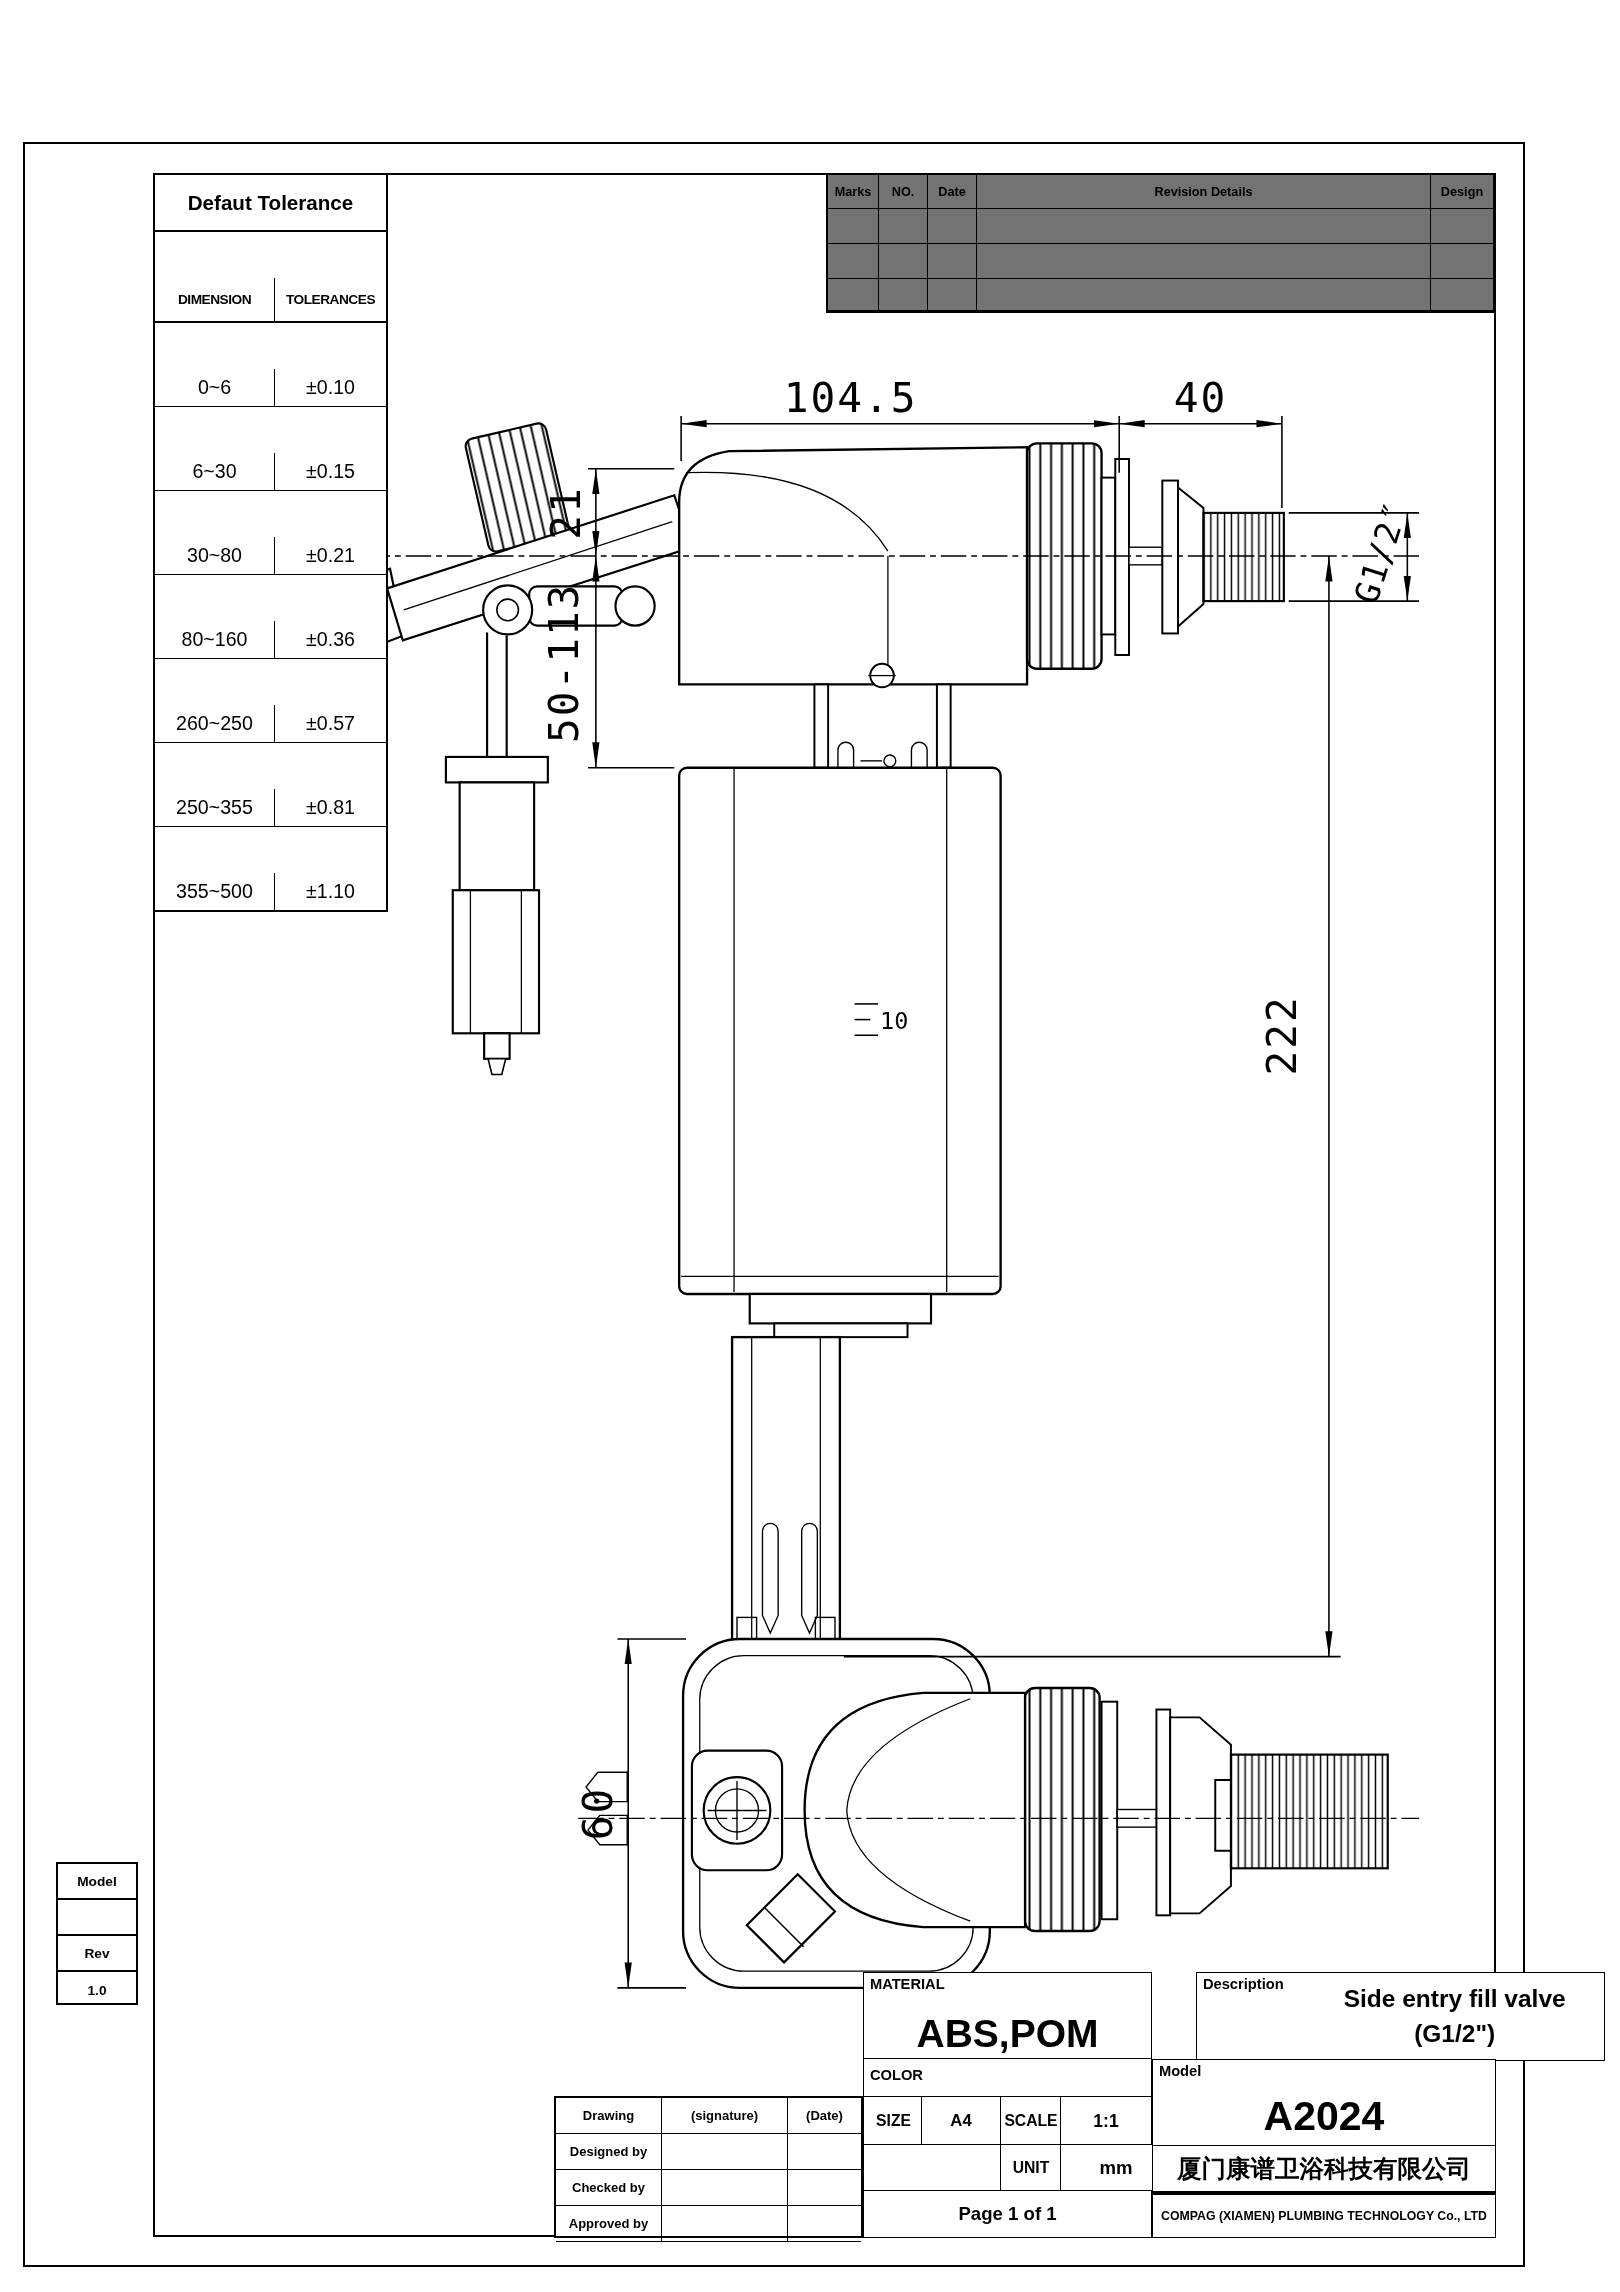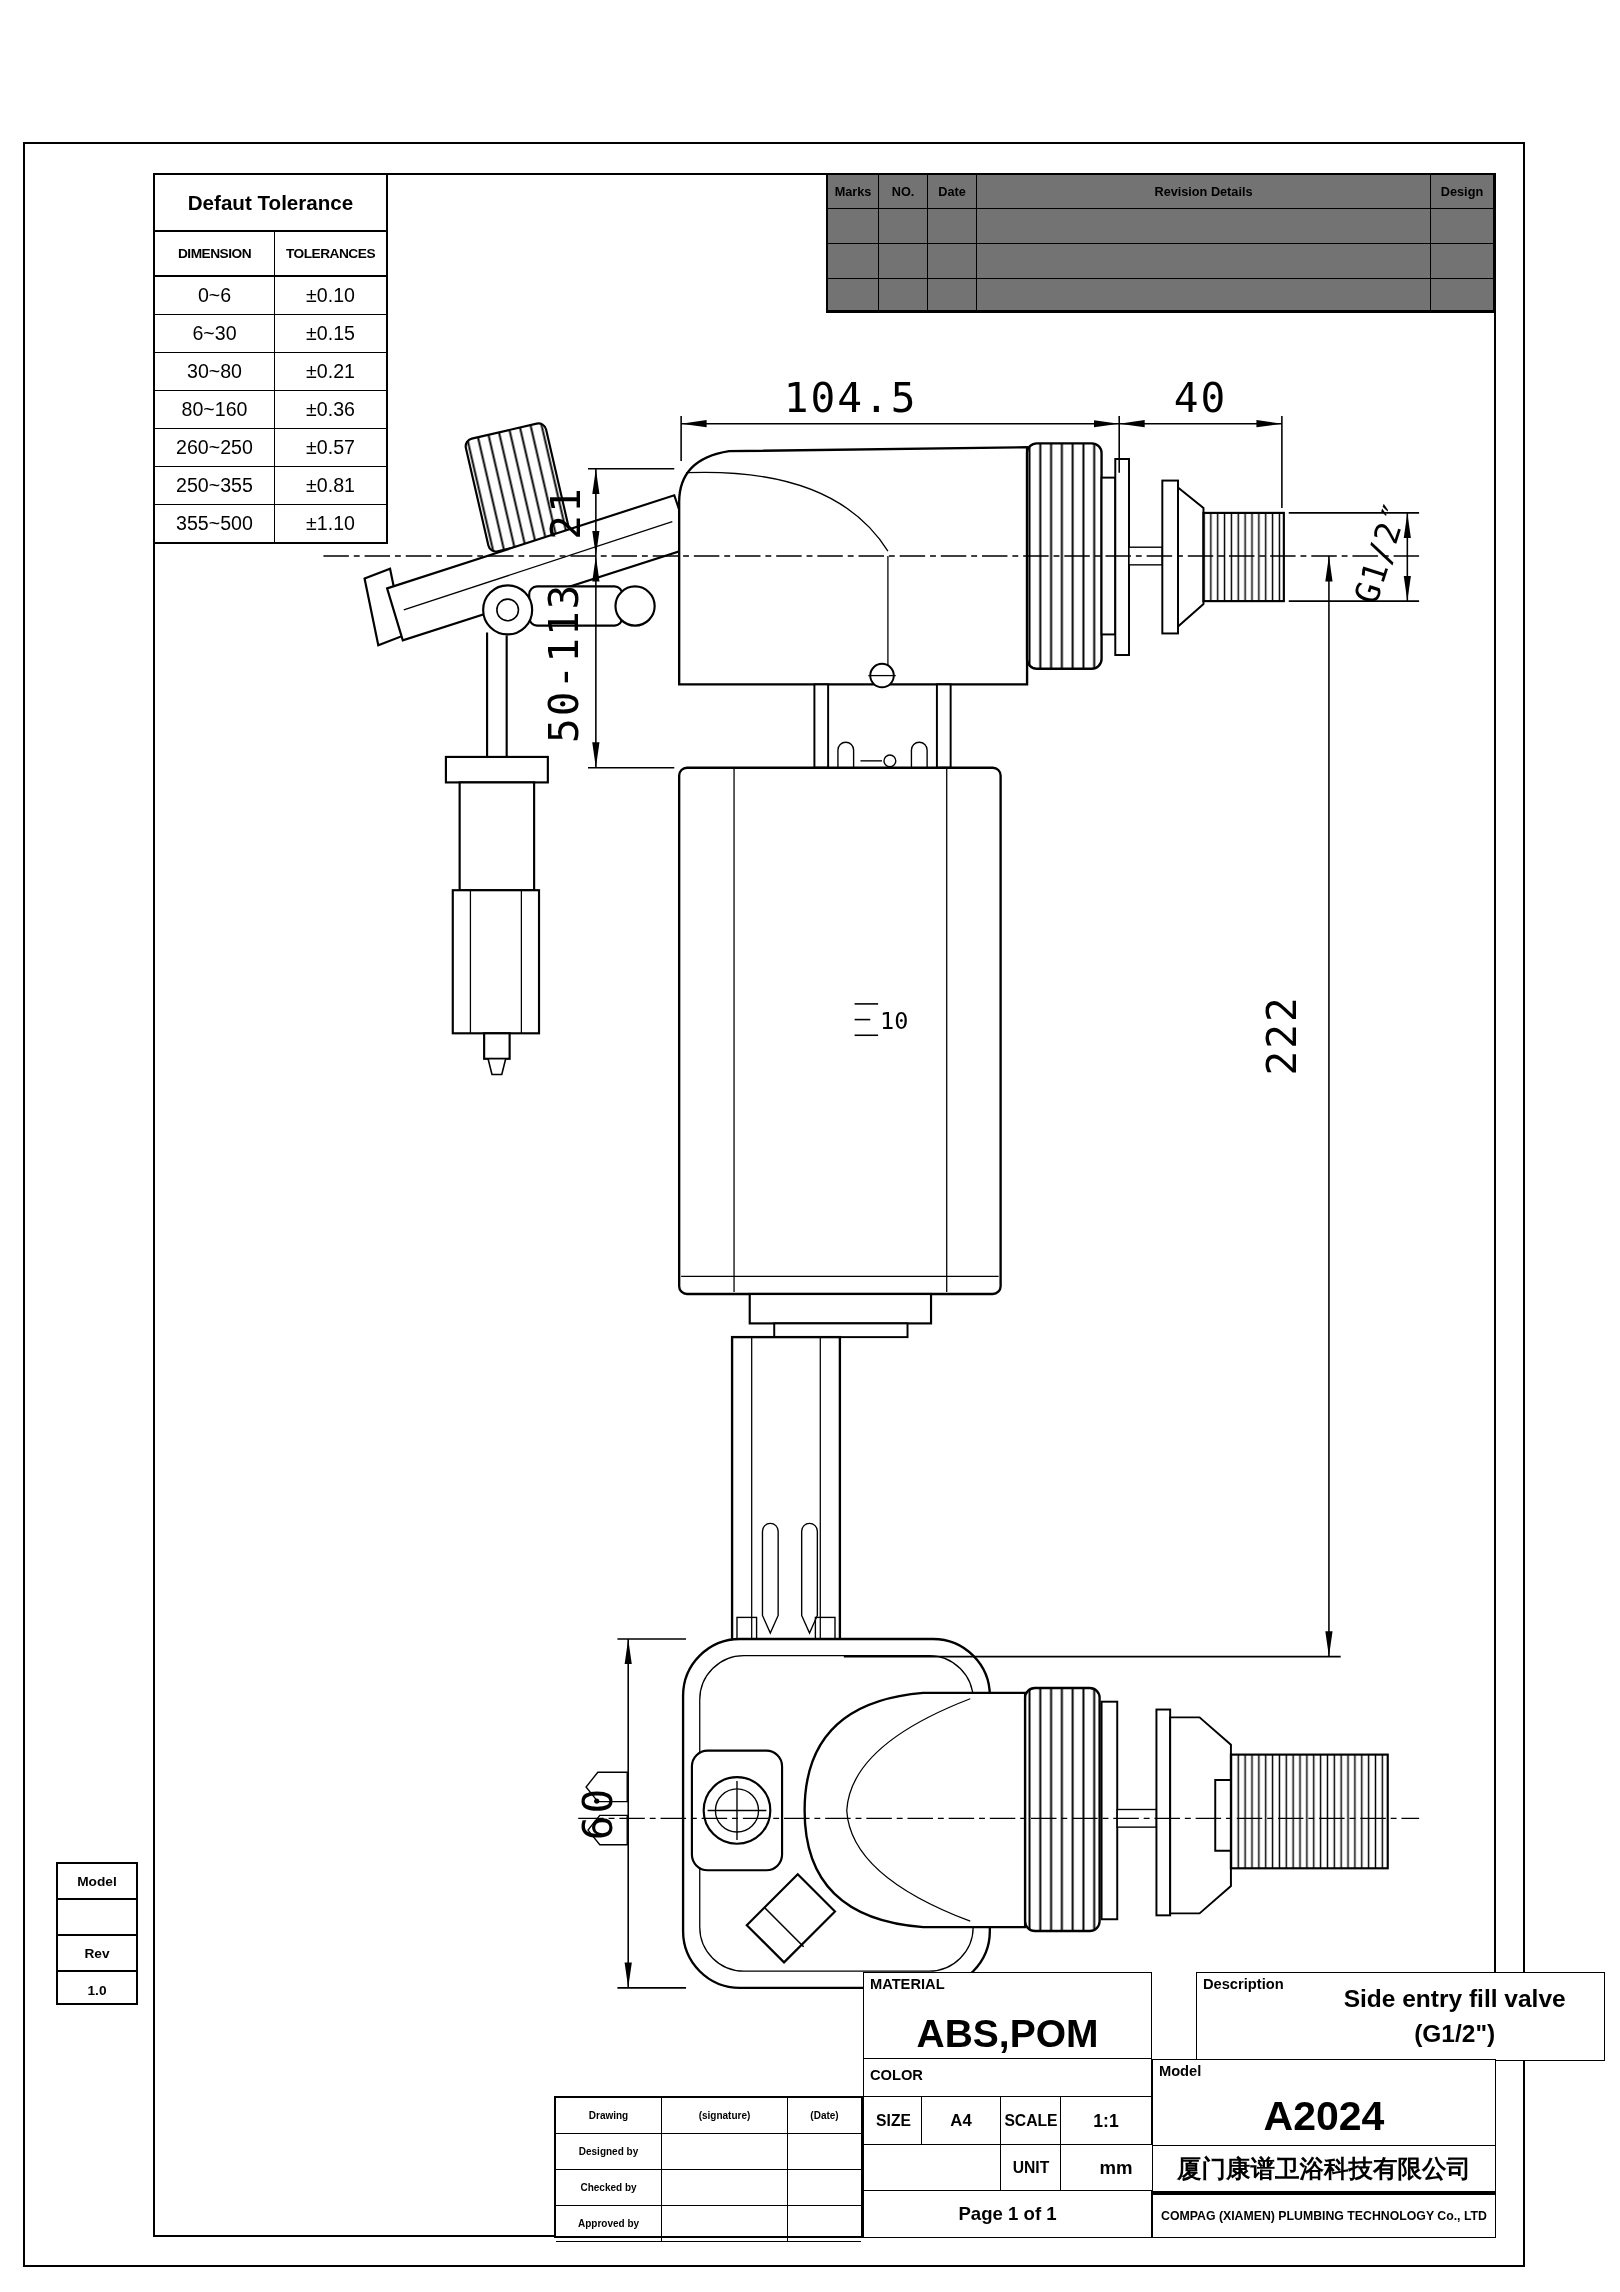--- a/index.html
+++ b/index.html
@@ -9,21 +9,21 @@
   .outer-border{left:22.5px;top:142px;width:1502px;height:2125px;border:2.5px solid #000;}
   .inner-frame{left:153px;top:173px;width:1343px;height:2064px;border:2.9px solid #000;}
   svg text{font-family:"DejaVu Sans Mono",monospace;}
   .dimtxt{font-size:42px;letter-spacing:2px;}
   .dimtxt-s{font-size:34px;letter-spacing:1px;}
   .t10{font-size:24px;}
   
   .tol{left:153px;top:173px;width:235px;border:2.5px solid #000;background:#fff;z-index:2;}
   .tol-title{height:55px;border-bottom:2px solid #000;display:flex;align-items:center;justify-content:center;
              font-size:20.6px;font-weight:bold;}
-  .tol-head,.tol-row{display:grid;grid-template-columns:120px 1fr;}
+  .tol-head,.tol-row{display:grid;grid-template-columns:120px 1fr;margin-top:46px;}
   .tol-head>div{height:43px;border-bottom:2px solid #000;display:flex;align-items:center;justify-content:center;
              font-size:13.7px;font-weight:bold;letter-spacing:-0.5px;}
   .tol-row>div{height:37px;border-bottom:1.6px solid #000;display:flex;align-items:center;justify-content:center;
              font-size:19.6px;}
   .tol-row:last-child>div{border-bottom:none;}
   .tol .cdiv{border-right:1.6px solid #000;}
   
   .rev{left:826px;top:173px;width:669px;height:140px;border:2.5px solid #000;background:#737373;z-index:2;
        display:grid;grid-template-columns:51px 49px 49px 1fr 62px;grid-auto-rows:34px 35px 35px 32px;}
   .rev>div{border-right:1.6px solid #000;border-bottom:1.6px solid #000;display:flex;align-items:center;
@@ -31,21 +31,21 @@
   .rev>div:nth-child(5n){border-right:none;}
   
   .mbox{left:56px;top:1862px;width:82px;height:143px;border:2.5px solid #000;background:#fff;z-index:2;}
   .mbox>div{height:36px;border-bottom:2px solid #000;display:flex;align-items:center;justify-content:center;
        font-size:13.7px;font-weight:bold;box-sizing:border-box;}
   .mbox>div:last-child{border-bottom:none;}
   
   .sig{left:554px;top:2096px;width:309px;height:142px;border:2.5px solid #000;background:#fff;z-index:2;
        display:grid;grid-template-columns:106px 126px 1fr;grid-auto-rows:36px;}
   .sig>div{border-right:1.6px solid #000;border-bottom:1.6px solid #000;display:flex;align-items:center;
-       justify-content:center;font-size:10px;font-weight:bold;}
+       justify-content:center;font-size:13px;font-weight:bold;}
   .sig>div:nth-child(3n){border-right:none;}
   
   .tb{border:1.8px solid #000;background:#fff;z-index:2;position:absolute;box-sizing:border-box;}
   .lbl{position:absolute;top:2.9px;left:5.9px;font-size:14.7px;font-weight:bold;}
   .cell-center{display:flex;align-items:center;justify-content:center;font-weight:bold;}
 </style>
 </head>
 <body>
 
 <div class="sheet">

